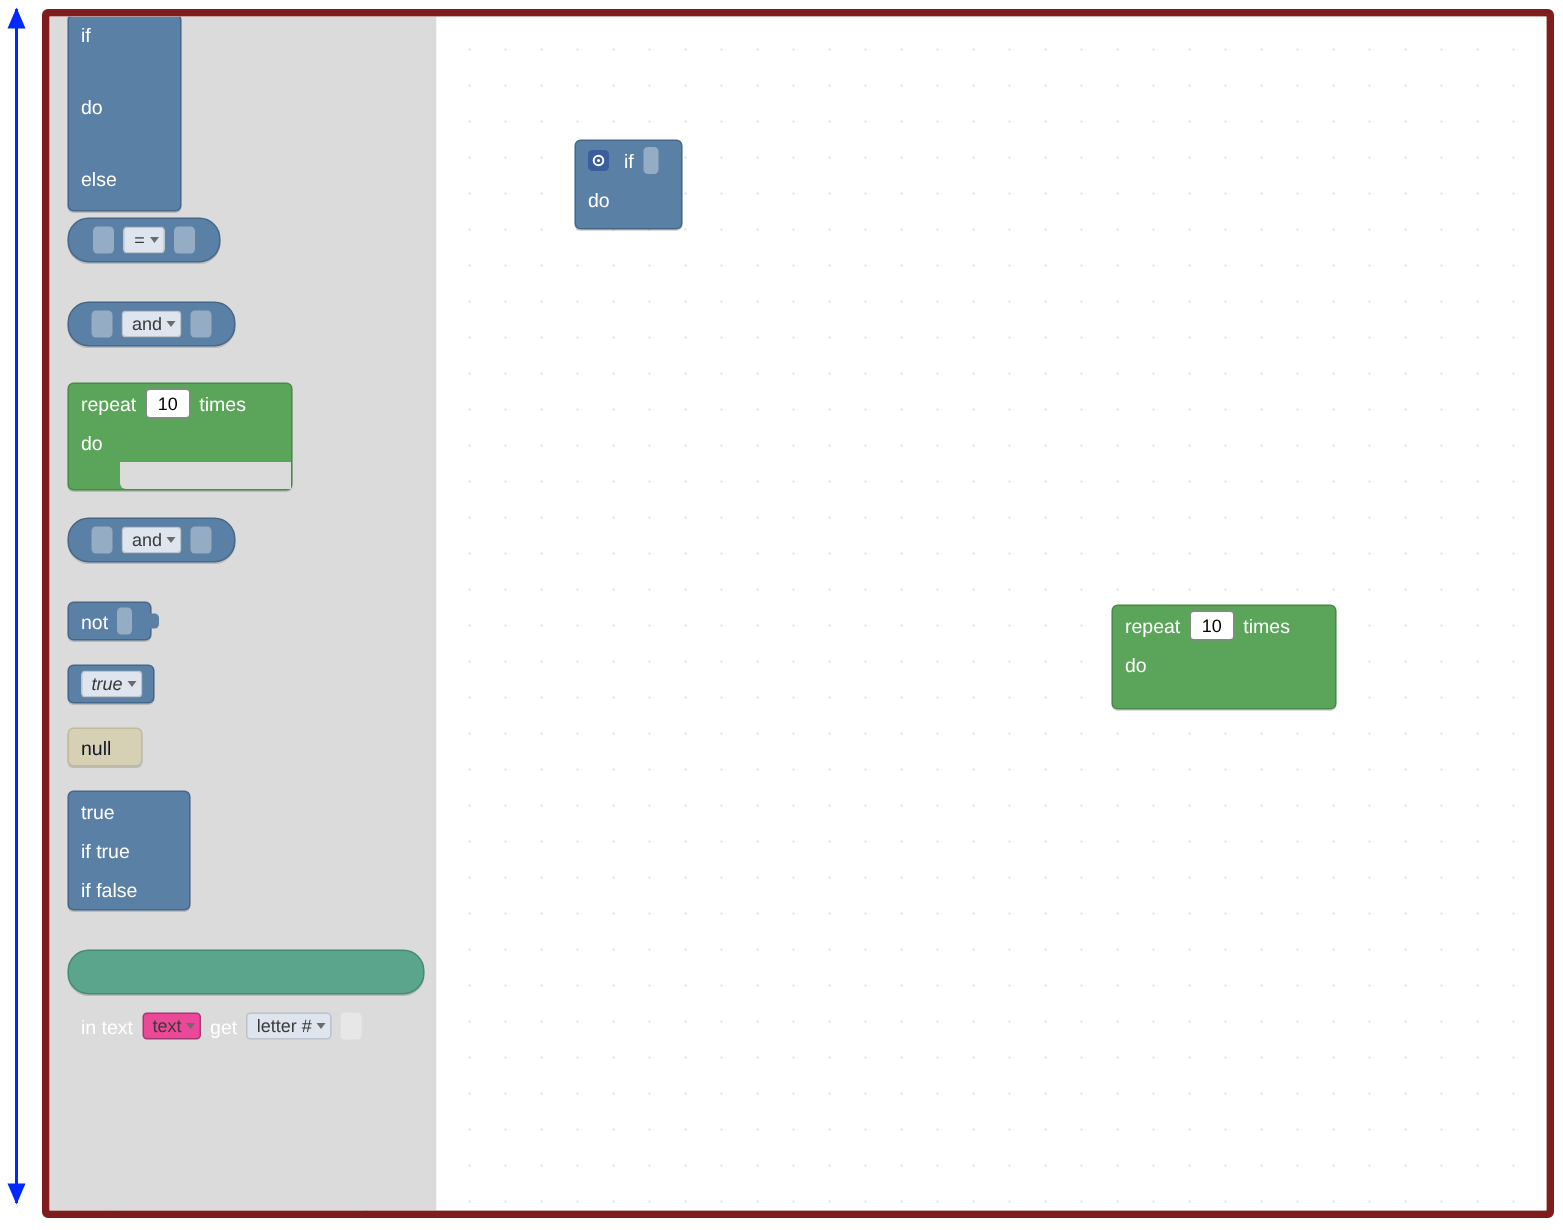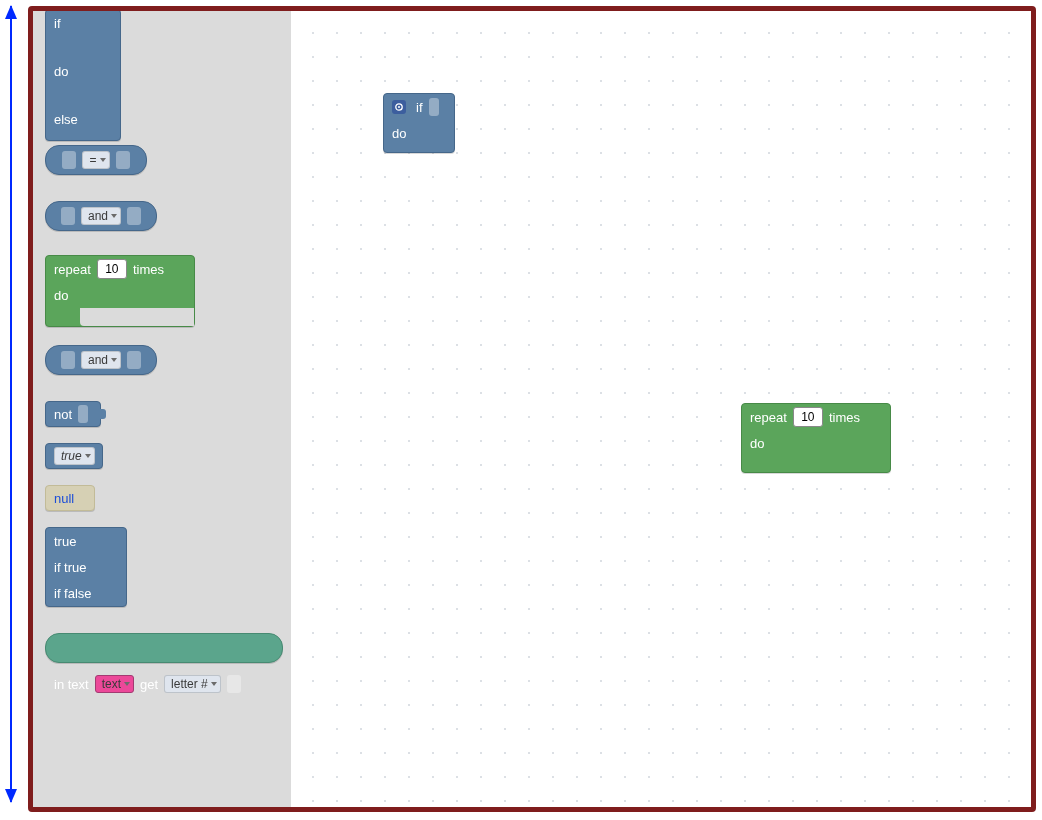--- a/index.html
+++ b/index.html
@@ -75,21 +75,21 @@
     gap:6px;
   }
   .puzz-out{ 
     position:absolute;right:-6px;top:50%;margin-top:-5px;
     width:6px;height:10px;border-radius:0 3px 3px 0;
     background:inherit;
   }
   
   .logic   {background:#5b80a5;border:1px solid #45678a;}
   .loop    {background:#5ba55b;border:1px solid #478a47;}
-  .nullblk {background:#d6d0b4;border:1px solid #c2bb97;color:#1d4ed8;}
+  .nullblk {background:#d6d0b4;border:1px solid #c2bb97;color:#0f172a;}
   .text    {background:#5ba58c;border:1px solid #478a72;}
 
   
   .dd{
     background:#dfe5ee;color:#3a3a3a;font-size:12px;
     padding:1px 12px 1px 6px;border-radius:3px;position:relative;
     border:1px solid rgba(0,0,0,.15);
   }
   .dd::after{
     content:"";position:absolute;right:3px;top:50%;margin-top:-2px;

